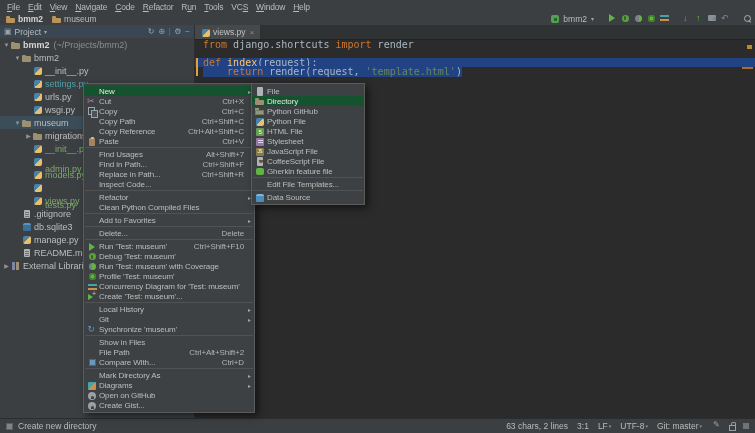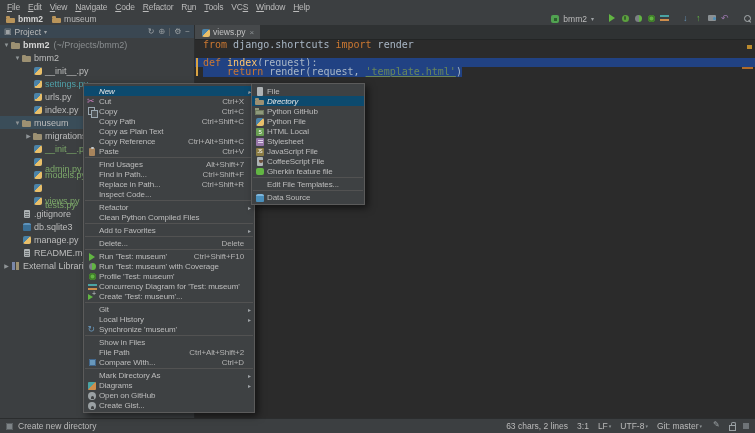--- a/index.html
+++ b/index.html
@@ -31,40 +31,40 @@
   .tw-label.bold{color:#D5D5D5;font-weight:bold;}
   
   .editor{position:absolute;left:195px;top:25px;right:0;bottom:14px;background:#2B2B2B;}
   .tabs{height:14px;background:#2F3233;border-bottom:1px solid #232525;display:flex;}
   .tab{background:#46494B;display:flex;align-items:center;gap:3px;padding:0 6px;font-size:8.5px;color:#C0C0C0;}
   .tab-close{color:#8C9193;font-size:8px;margin-left:1px;}
   .code{position:relative;font-family:"DejaVu Sans Mono",monospace;font-size:10px;line-height:9px;color:#A9B7C6;}
   .code-line{height:9px;white-space:pre;padding-left:8px;position:relative;}
   .code-line.sel-full{background:#214283;}
   .code-line .sel-bg{background:#214283;}
-  .tk-kw{color:#CC7832;} .tk-pl{color:#A9B7C6;} .tk-fn{color:#FFC66D;} .tk-str{color:#6A8759;text-decoration:underline;}
+  .tk-kw{color:#CC7832;} .tk-pl{color:#A9B7C6;} .tk-fn{color:#FFC66D;} .tk-str{color:#6A8759;}
   .gmark{position:absolute;left:1px;top:0;width:2px;height:9px;background:#D9A343;}
   .stripe-a{position:absolute;right:3px;top:20px;width:5px;height:4px;background:#BB8A2D;}
   .stripe-b{position:absolute;right:2px;top:42px;width:11px;height:2px;background:#B06B2A;}
   
   .statusbar{position:absolute;left:0;bottom:0;right:0;height:14px;background:#3C3F41;border-top:1px solid #2B2D2E;
              display:flex;align-items:center;padding:0 5px;font-size:8.5px;}
   .sb-left{display:flex;align-items:center;gap:4px;white-space:nowrap;}
   .sb-right{margin-left:auto;display:flex;align-items:center;gap:9px;white-space:nowrap;}
   .sb-seg{display:flex;align-items:center;gap:1px;}
   .sb-chev{font-size:5px;color:#8F9496;}
   .sb-icons{display:flex;align-items:center;gap:5px;margin-left:2px;}
   
   .cmenu{position:absolute;left:83px;top:83px;width:170px;background:#3E4143;border:1px solid #5B5B5B;
          box-shadow:3px 3px 7px rgba(0,0,0,.55);z-index:10;padding:2px 0;}
   .smenu{position:absolute;left:251px;top:83px;width:112px;background:#3E4143;border:1px solid #5B5B5B;
          box-shadow:3px 3px 7px rgba(0,0,0,.55);z-index:11;padding:2px 0;}
   .cm-item{height:10px;display:flex;align-items:center;padding:0 3px 0 3px;font-size:8px;
            letter-spacing:-0.1px;color:#BDBDBD;white-space:nowrap;}
-  .cm-item.hl{background:#0c4a6e;color:#E8E8E8;font-style:italic;}
+  .cm-item.hl{background:#14532d;color:#E8E8E8;}
   .cm-ic{width:12px;flex:none;display:flex;align-items:center;}
   .cm-label{flex:1;overflow:hidden;}
   .cm-shortcut{margin-left:8px;color:#B2B2B2;}
   .cm-arrow{width:7px;text-align:right;font-size:6px;color:#9DA2A5;}
   .cm-sep{height:1px;background:#525252;margin:1px 1px;}
   
   .ic{width:10px;height:10px;display:inline-block;position:relative;flex:none;}
   .ic-sm{width:9px;height:9px;}
   .ic-folder::before{content:"";position:absolute;left:0;top:1.5px;width:4px;height:2px;background:#9C9072;border-radius:1px 1px 0 0;}
   .ic-folder::after{content:"";position:absolute;left:0;top:3px;width:9px;height:5.5px;background:#9C9072;border-radius:1px;}
@@ -208,21 +208,21 @@
           <span class="tw-label" style="color: rgb(79, 160, 168);">settings.py</span>
         </div>
         <div class="tree-row" style="padding-left: 24px;">
           <span class="tw-arrow"></span>
           <span class="ic ic-sm ic-python"></span>
           <span class="tw-label" style="color: rgb(189, 189, 189);">urls.py</span>
         </div>
         <div class="tree-row" style="padding-left: 24px;">
           <span class="tw-arrow"></span>
           <span class="ic ic-sm ic-python"></span>
-          <span class="tw-label" style="color: rgb(189, 189, 189);">index.py</span>
+          <span class="tw-label" style="color: rgb(189, 189, 189);">wsgi.py</span>
         </div>
         <div class="tree-row selected" style="padding-left: 13px;">
           <span class="tw-arrow">▼</span>
           <span class="ic ic-sm ic-folder"></span>
           <span class="tw-label" style="color: rgb(189, 189, 189);">museum</span>
         </div>
         <div class="tree-row" style="padding-left: 24px;">
           <span class="tw-arrow">▶</span>
           <span class="ic ic-sm ic-folder"></span>
           <span class="tw-label" style="color: rgb(189, 189, 189);">migrations</span>
@@ -353,25 +353,20 @@
         <span class="cm-arrow"></span>
       </div>
       <div class="cm-item">
         <span class="cm-ic"></span>
         <span class="cm-label">Copy Path</span>
         <span class="cm-shortcut">Ctrl+Shift+C</span>
         <span class="cm-arrow"></span>
       </div>
       <div class="cm-item">
         <span class="cm-ic"></span>
-        <span class="cm-label">Copy as Plain Text</span>
-        <span class="cm-arrow"></span>
-      </div>
-      <div class="cm-item">
-        <span class="cm-ic"></span>
         <span class="cm-label">Copy Reference</span>
         <span class="cm-shortcut">Ctrl+Alt+Shift+C</span>
         <span class="cm-arrow"></span>
       </div>
       <div class="cm-item">
         <span class="cm-ic">
           <span class="ic ic-sm ic-paste"></span>
         </span>
         <span class="cm-label">Paste</span>
         <span class="cm-shortcut">Ctrl+V</span>
@@ -429,20 +424,27 @@
       <div class="cm-item">
         <span class="cm-ic">
           <span class="ic ic-sm ic-run"></span>
         </span>
         <span class="cm-label">Run 'Test: museum'</span>
         <span class="cm-shortcut">Ctrl+Shift+F10</span>
         <span class="cm-arrow"></span>
       </div>
       <div class="cm-item">
         <span class="cm-ic">
+          <span class="ic ic-sm ic-debug"></span>
+        </span>
+        <span class="cm-label">Debug 'Test: museum'</span>
+        <span class="cm-arrow"></span>
+      </div>
+      <div class="cm-item">
+        <span class="cm-ic">
           <span class="ic ic-sm ic-coverage"></span>
         </span>
         <span class="cm-label">Run 'Test: museum' with Coverage</span>
         <span class="cm-arrow"></span>
       </div>
       <div class="cm-item">
         <span class="cm-ic">
           <span class="ic ic-sm ic-profile"></span>
         </span>
         <span class="cm-label">Profile 'Test: museum'</span>
@@ -456,31 +458,31 @@
         <span class="cm-arrow"></span>
       </div>
       <div class="cm-item">
         <span class="cm-ic">
           <span class="ic ic-sm ic-create-run"></span>
         </span>
         <span class="cm-label">Create 'Test: museum'...</span>
         <span class="cm-arrow"></span>
       </div>
       <div class="cm-sep"></div>
+      <div class="cm-item">
+        <span class="cm-ic"></span>
+        <span class="cm-label">Local History</span>
+        <span class="cm-arrow">▸</span>
+      </div>
       <div class="cm-item">
         <span class="cm-ic"></span>
         <span class="cm-label">Git</span>
         <span class="cm-arrow">▸</span>
       </div>
       <div class="cm-item">
-        <span class="cm-ic"></span>
-        <span class="cm-label">Local History</span>
-        <span class="cm-arrow">▸</span>
-      </div>
-      <div class="cm-item">
         <span class="cm-ic">
           <span class="ic ic-sm ic-sync"></span>
         </span>
         <span class="cm-label">Synchronize 'museum'</span>
         <span class="cm-arrow"></span>
       </div>
       <div class="cm-sep"></div>
       <div class="cm-item">
         <span class="cm-ic"></span>
         <span class="cm-label">Show in Files</span>
@@ -554,21 +556,21 @@
         <span class="cm-ic">
           <span class="ic ic-sm ic-python"></span>
         </span>
         <span class="cm-label">Python File</span>
         <span class="cm-arrow"></span>
       </div>
       <div class="cm-item">
         <span class="cm-ic">
           <span class="ic ic-sm ic-html"></span>
         </span>
-        <span class="cm-label">HTML Local</span>
+        <span class="cm-label">HTML File</span>
         <span class="cm-arrow"></span>
       </div>
       <div class="cm-item">
         <span class="cm-ic">
           <span class="ic ic-sm ic-stylesheet"></span>
         </span>
         <span class="cm-label">Stylesheet</span>
         <span class="cm-arrow"></span>
       </div>
       <div class="cm-item">

